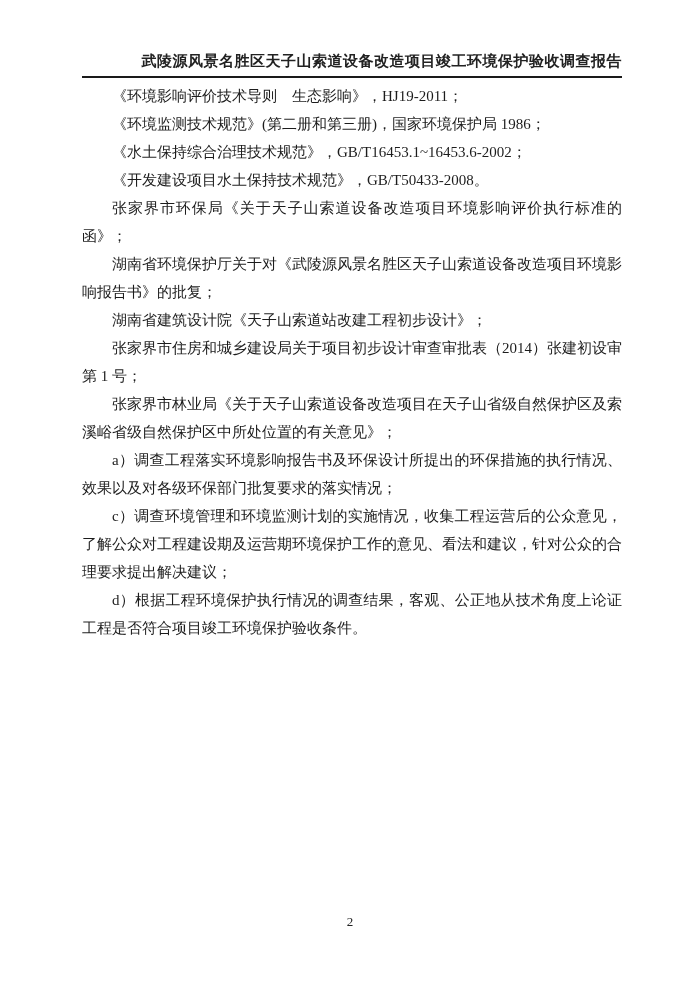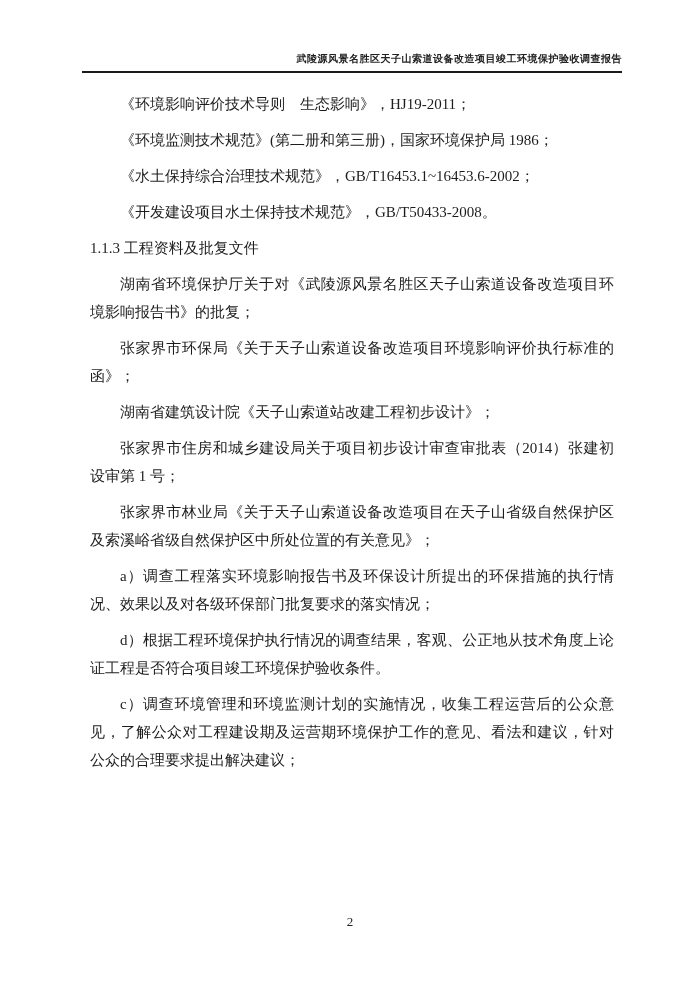--- a/index.html
+++ b/index.html
@@ -15,39 +15,39 @@
     color: #1c1c1c;
     font-family: "Liberation Serif", "DejaVu Serif", serif;
     overflow: hidden;
   }
   .header {
     position: absolute;
     top: 52px;
     left: 82px;
     width: 540px;
     text-align: right;
-    font-size: 10px;
+    font-size: 15px;
     font-weight: 600;
     letter-spacing: 0.5px;
     color: #222222;
     padding-bottom: 5px;
     border-bottom: 2px solid #1a1a1a;
   }
   .doc-body {
     position: absolute;
     top: 82px;
     left: 82px;
     width: 540px;
     font-size: 15px;
     line-height: 28px;
     text-align: justify;
     color: #1c1c1c;
   }
   .para {
-    margin: 8px;
+    margin: 0;
     padding: 0;
     text-indent: 2em;
     word-break: break-all;
   }
   .para.heading3 {
     text-indent: 0;
     font-weight: normal;
   }
   .para.heading2 {
     text-indent: 0;
@@ -67,25 +67,24 @@
 <body>
 
 <div class="page">
   <div class="header">武陵源风景名胜区天子山索道设备改造项目竣工环境保护验收调查报告</div>
 
   <main class="doc-body">
       <p class="para indent">《环境影响评价技术导则　生态影响》，HJ19-2011；</p>
       <p class="para indent">《环境监测技术规范》(第二册和第三册)，国家环境保护局 1986；</p>
       <p class="para indent">《水土保持综合治理技术规范》，GB/T16453.1~16453.6-2002；</p>
       <p class="para indent">《开发建设项目水土保持技术规范》，GB/T50433-2008。</p>
-      <p class="para heading3">1.1.3 工程资料及批复文件</p>
+      <p class="para indent">张家界市环保局《关于天子山索道设备改造项目环境影响评价执行标准的函》；</p>
       <p class="para indent">湖南省环境保护厅关于对《武陵源风景名胜区天子山索道设备改造项目环境影响报告书》的批复；</p>
-      <p class="para indent">张家界市环保局《关于天子山索道设备改造项目环境影响评价执行标准的函》；</p>
       <p class="para indent">湖南省建筑设计院《天子山索道站改建工程初步设计》；</p>
       <p class="para indent">张家界市住房和城乡建设局关于项目初步设计审查审批表（2014）张建初设审第 1 号；</p>
       <p class="para indent">张家界市林业局《关于天子山索道设备改造项目在天子山省级自然保护区及索溪峪省级自然保护区中所处位置的有关意见》；</p>
       <p class="para indent">a）调查工程落实环境影响报告书及环保设计所提出的环保措施的执行情况、效果以及对各级环保部门批复要求的落实情况；</p>
+      <p class="para indent">c）调查环境管理和环境监测计划的实施情况，收集工程运营后的公众意见，了解公众对工程建设期及运营期环境保护工作的意见、看法和建议，针对公众的合理要求提出解决建议；</p>
       <p class="para indent">d）根据工程环境保护执行情况的调查结果，客观、公正地从技术角度上论证工程是否符合项目竣工环境保护验收条件。</p>
-      <p class="para indent">c）调查环境管理和环境监测计划的实施情况，收集工程运营后的公众意见，了解公众对工程建设期及运营期环境保护工作的意见、看法和建议，针对公众的合理要求提出解决建议；</p>
     </main>
 
   <div class="footer">2</div>
 </div>
 
 </body></html>

